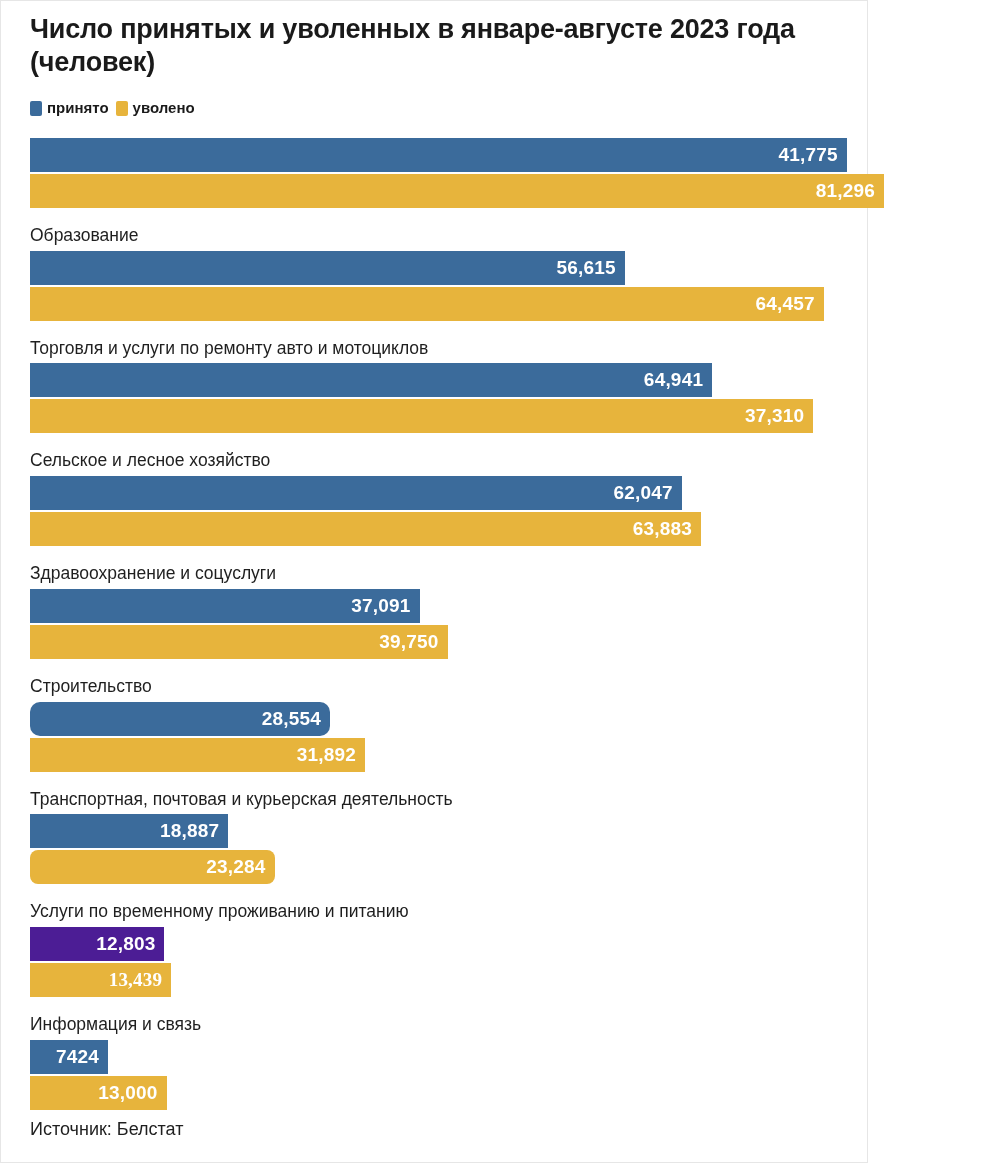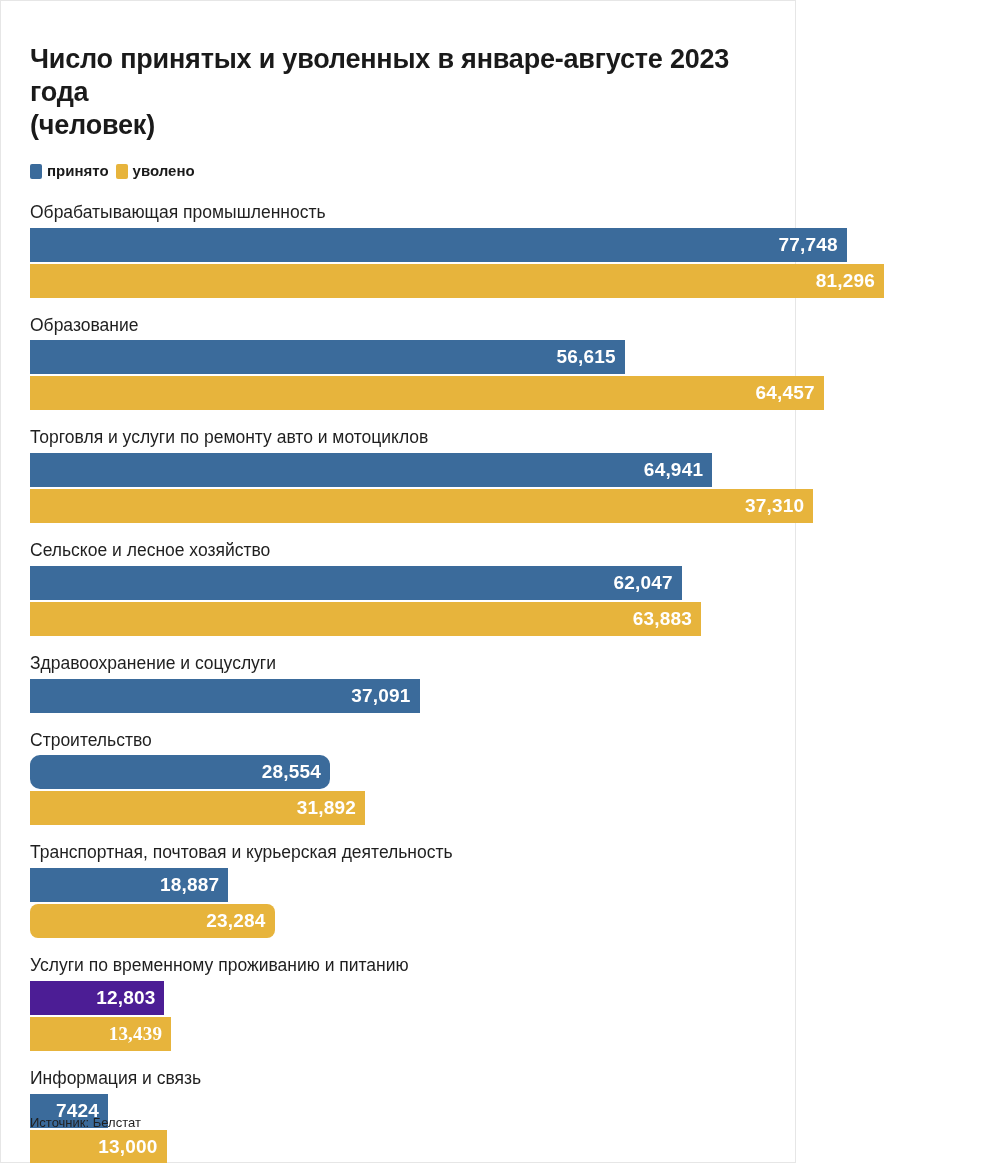--- a/index.html
+++ b/index.html
@@ -9,25 +9,25 @@
   }
   body {
     width: 1000px;
     height: 1163px;
     font-family: "Liberation Sans", sans-serif;
     overflow: hidden;
   }
   .card {
     position: relative;
     box-sizing: border-box;
-    width: 796px;
+    width: 868px;
     height: 1163px;
     background: #ffffff;
     border: 1px solid #e6e6e6;
-    padding: 42px 29px 0 29px;
+    padding: 12px 29px 0 29px;
   }
   .chart-title {
     font-size: 27px;
     font-weight: bold;
     color: #1a1a1a;
     line-height: 1.22;
     letter-spacing: -0.2px;
     margin: 0 0 0 0;
     max-width: 800px;
   }
@@ -85,22 +85,22 @@
     font-size: 19px;
     font-weight: bold;
     color: #ffffff;
     padding-right: 9px;
     letter-spacing: 0.2px;
     white-space: nowrap;
   }
   .source {
     position: absolute;
     left: 29px;
-    bottom: 32px;
-    font-size: 13px;
+    bottom: 22px;
+    font-size: 18px;
     color: #1f1f1f;
   }
 </style>
 </head>
 <body>
 
 <div class="card">
 
   <h1 class="chart-title">
     <span>Число принятых и уволенных в январе-августе 2023 года</span><br>
@@ -113,24 +113,23 @@
       <span class="legend-label">принято</span>
     </div>
     <div class="legend-item">
       <span class="legend-swatch" style="background:#E7B43C;"></span>
       <span class="legend-label">уволено</span>
     </div>
   </div>
 
   <div class="plot" id="plot">
       <div class="group">
-        <div class="cat-label">Обрабатывающая промышленность</div>
         <div class="bar-row">
           <div class="bar" style="background: rgb(59, 107, 155); width: 816.729px;">
-            <span class="bar-value">77,748</span>
+            <span class="bar-value">41,775</span>
           </div>
         </div>
         <div class="bar-row">
           <div class="bar" style="background: rgb(231, 180, 60); width: 854px;">
             <span class="bar-value">81,296</span>
           </div>
         </div>
       </div>
       <div class="group">
         <div class="cat-label">Образование</div>
@@ -171,20 +170,25 @@
           </div>
         </div>
       </div>
       <div class="group">
         <div class="cat-label">Здравоохранение и соцуслуги</div>
         <div class="bar-row">
           <div class="bar" style="background: rgb(59, 107, 155); width: 389.634px;">
             <span class="bar-value">37,091</span>
           </div>
         </div>
+        <div class="bar-row">
+          <div class="bar" style="background: rgb(231, 180, 60); width: 417.567px;">
+            <span class="bar-value">39,750</span>
+          </div>
+        </div>
       </div>
       <div class="group">
         <div class="cat-label">Строительство</div>
         <div class="bar-row">
           <div class="bar" style="background: rgb(59, 107, 155); width: 299.955px; border-radius: 10px;">
             <span class="bar-value">28,554</span>
           </div>
         </div>
         <div class="bar-row">
           <div class="bar" style="background: rgb(231, 180, 60); width: 335.02px;">

